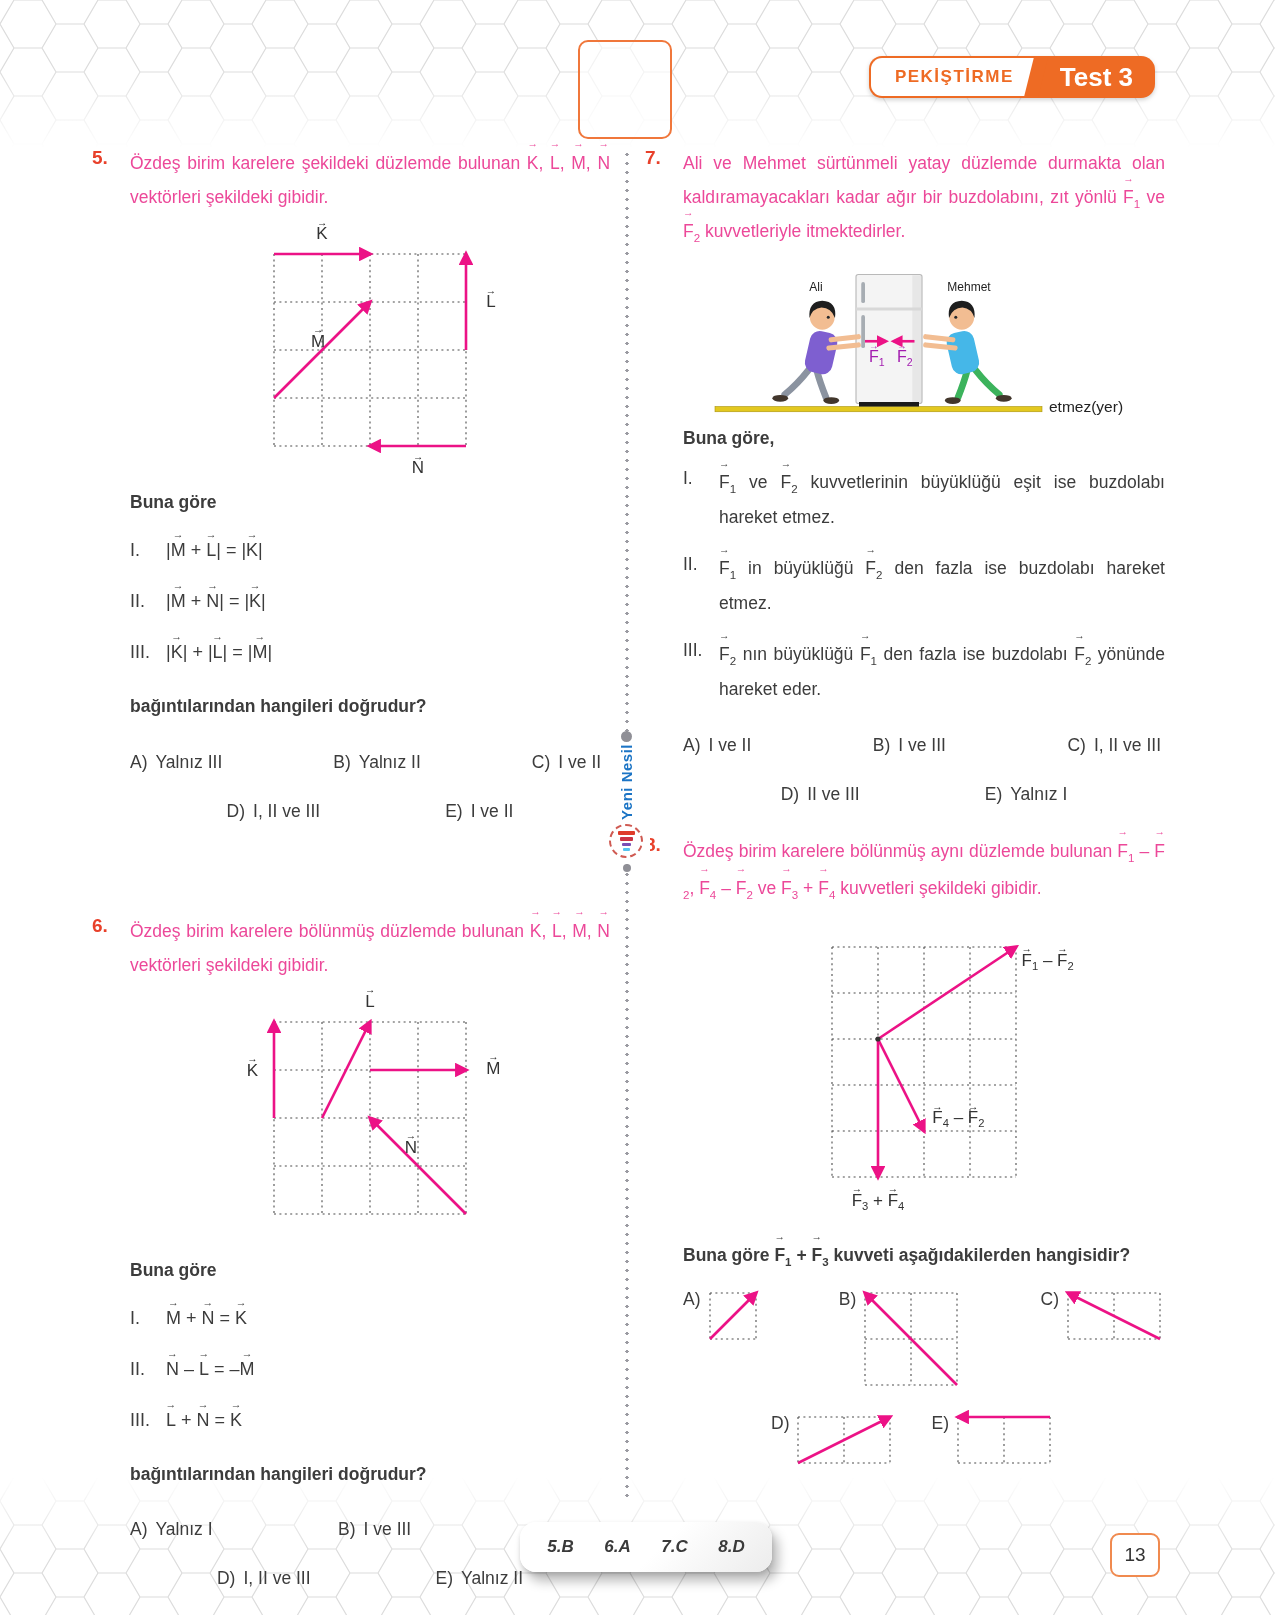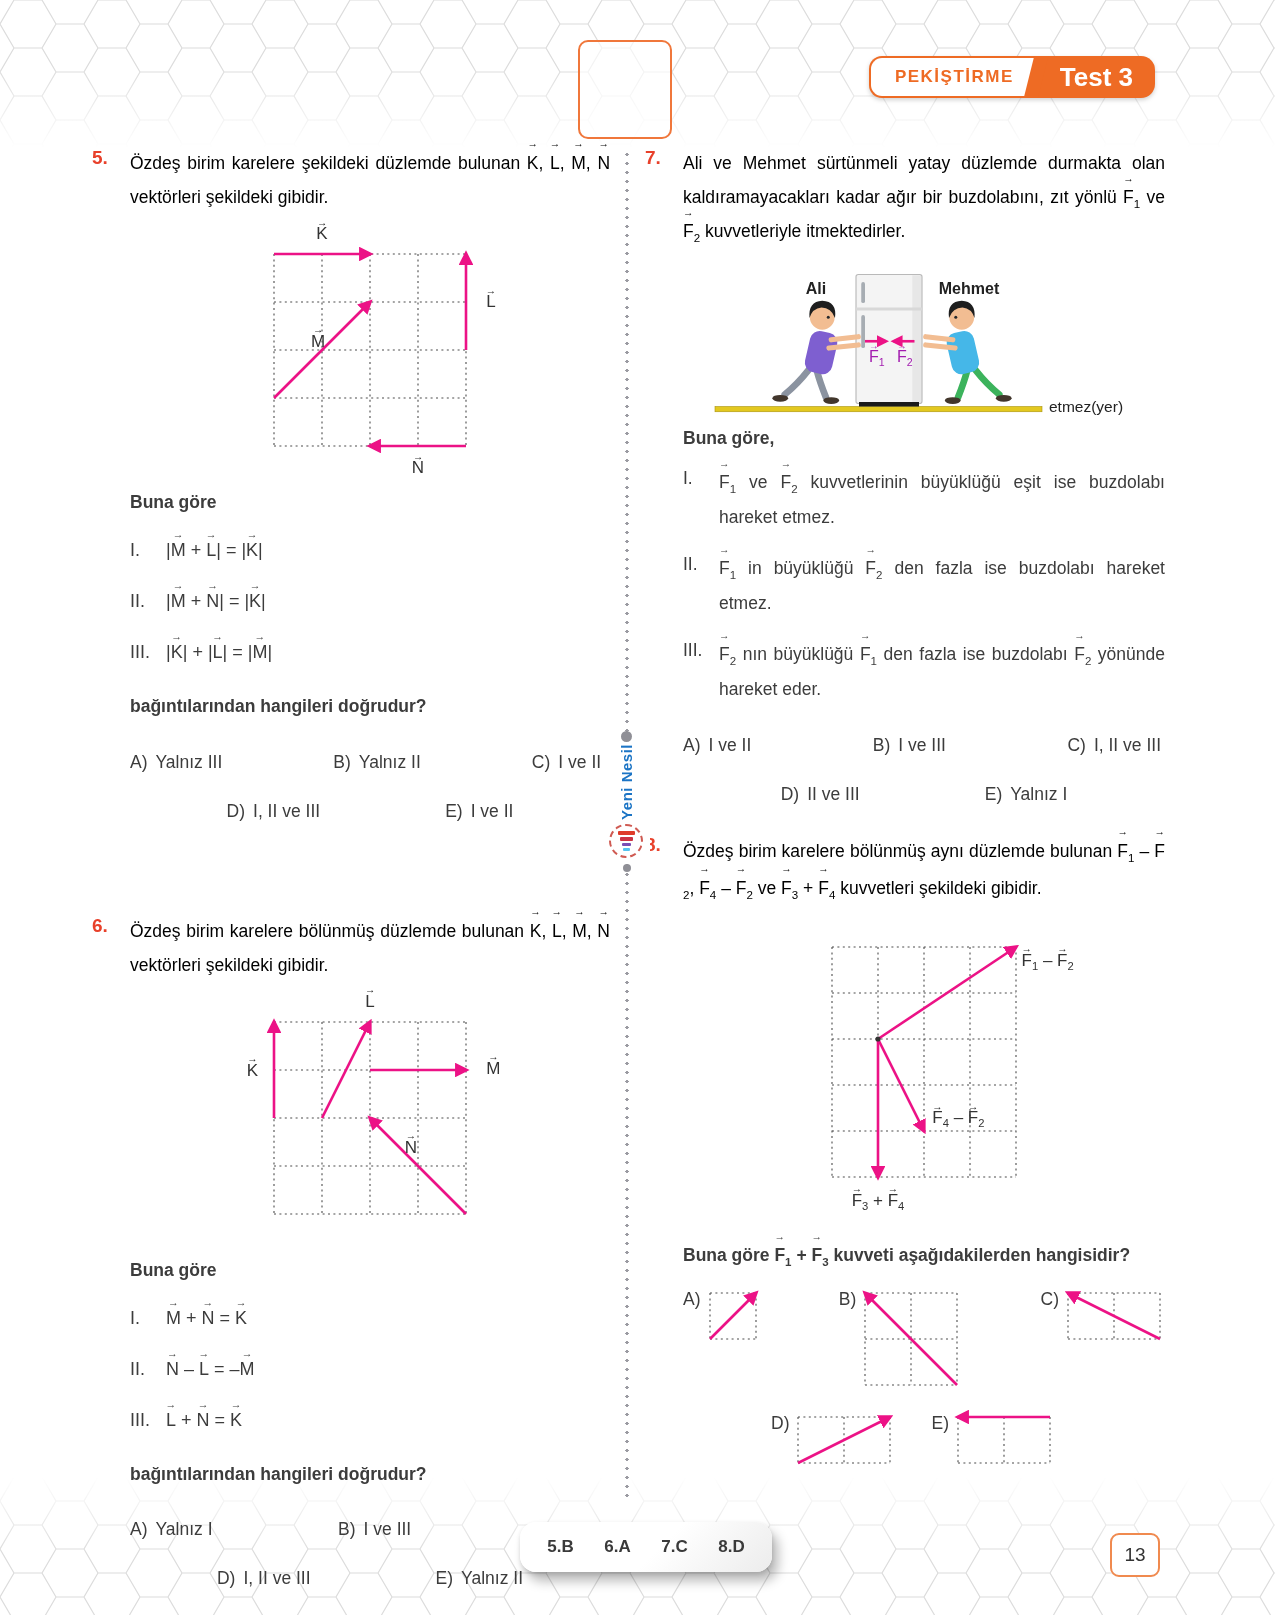--- a/index.html
+++ b/index.html
@@ -48,21 +48,21 @@
   .brand-icon .b3{width:9px;background:#7a4fb5;height:3px;}
   .brand-icon .b4{width:7px;background:#56c3ef;height:3px;}
 
   
   .col{position:absolute;top:146px;}
   .col.left{left:92px;width:518px;}
   .col.right{left:645px;width:520px;}
   .qblock{display:flex;}
   .qnum{width:38px;flex:none;font-weight:bold;font-size:19px;color:#e8402a;padding-top:1px;}
   .qbody{flex:1;min-width:0;}
-  .qtext{margin:0;font-size:17.5px;line-height:1.95;text-align:justify;color:#000000;}
+  .qtext{margin:0;font-size:17.5px;line-height:1.95;text-align:justify;color:#ec4899;}
   .lead{font-weight:bold;font-size:17.5px;margin:14px 0 2px;}
   .ask{font-weight:bold;font-size:17.5px;margin:16px 0 4px;line-height:1.9;}
   .stmt{display:flex;margin:24px 0;font-size:18px;line-height:1.5;}
   .stmt .rn{width:36px;flex:none;}
   .stmt .sx{flex:1;min-width:0;}
   .stmt.para{font-size:17.5px;margin:16px 0;}
   .stmt.para .sx{text-align:justify;line-height:2.0;}
   .optrow{display:flex;margin-top:28px;font-size:17.5px;}
   .optrow.r1{justify-content:space-between;padding-right:4px;}
   .optrow.r2{justify-content:center;gap:125px;}
@@ -90,30 +90,30 @@
   .q8row.r2{margin-top:26px;margin-left:88px;gap:38px;}
   .q8opt{display:flex;align-items:flex-start;font-size:17.5px;}
   .q8opt .ol{margin:0 6px 0 0;line-height:1.1;}
   .q8opt .fig{margin:0;}
 
   
   .illus{position:relative;width:390px;height:150px;margin:16px 0 10px 14px;overflow:visible;}
   .illus svg{display:block;overflow:visible;}
   .person.ali{--shirt:#7e5fd0;--pants:#8b93a0;}
   .person.mehmet{--shirt:#45b7e8;--pants:#3cb35c;}
-  .ill-label{position:absolute;font-size:16px;color:#222;white-space:nowrap;transform:translateX(-50%);font-weight:bold;}
+  .ill-label{position:absolute;font-size:12px;color:#222;white-space:nowrap;transform:translateX(-50%);}
   .ill-flabel{position:absolute;font-size:16px;color:#a21caf;white-space:nowrap;}
   .ill-ground{position:absolute;font-size:15.5px;color:#222;white-space:nowrap;}
 
   
   .answers{position:absolute;left:520px;top:1522px;width:252px;height:50px;border-radius:16px;
      background:linear-gradient(135deg,#ffffff 55%,#ececec 100%);
      box-shadow:6px 9px 12px rgba(0,0,0,.28),0 2px 4px rgba(0,0,0,.12);
      display:flex;align-items:center;justify-content:space-around;
-     font-weight:bold;font-size:17px;color:#3a3a3a;padding:0 12px;box-sizing:border-box;z-index:4;}
+     font-weight:bold;font-size:17px;color:#3a3a3a;padding:0 12px;box-sizing:border-box;z-index:4;font-style:italic;}
   .pagenum{position:absolute;left:1110px;top:1533px;width:50px;height:44px;background:#fff;
      border:2px solid #f08a4f;border-radius:9px;display:flex;align-items:center;justify-content:center;
      font-size:19px;color:#333;z-index:4;box-sizing:border-box;}
 </style>
 </head>
 <body>
 
 <div class="page">
 
   <div class="hexband top">

